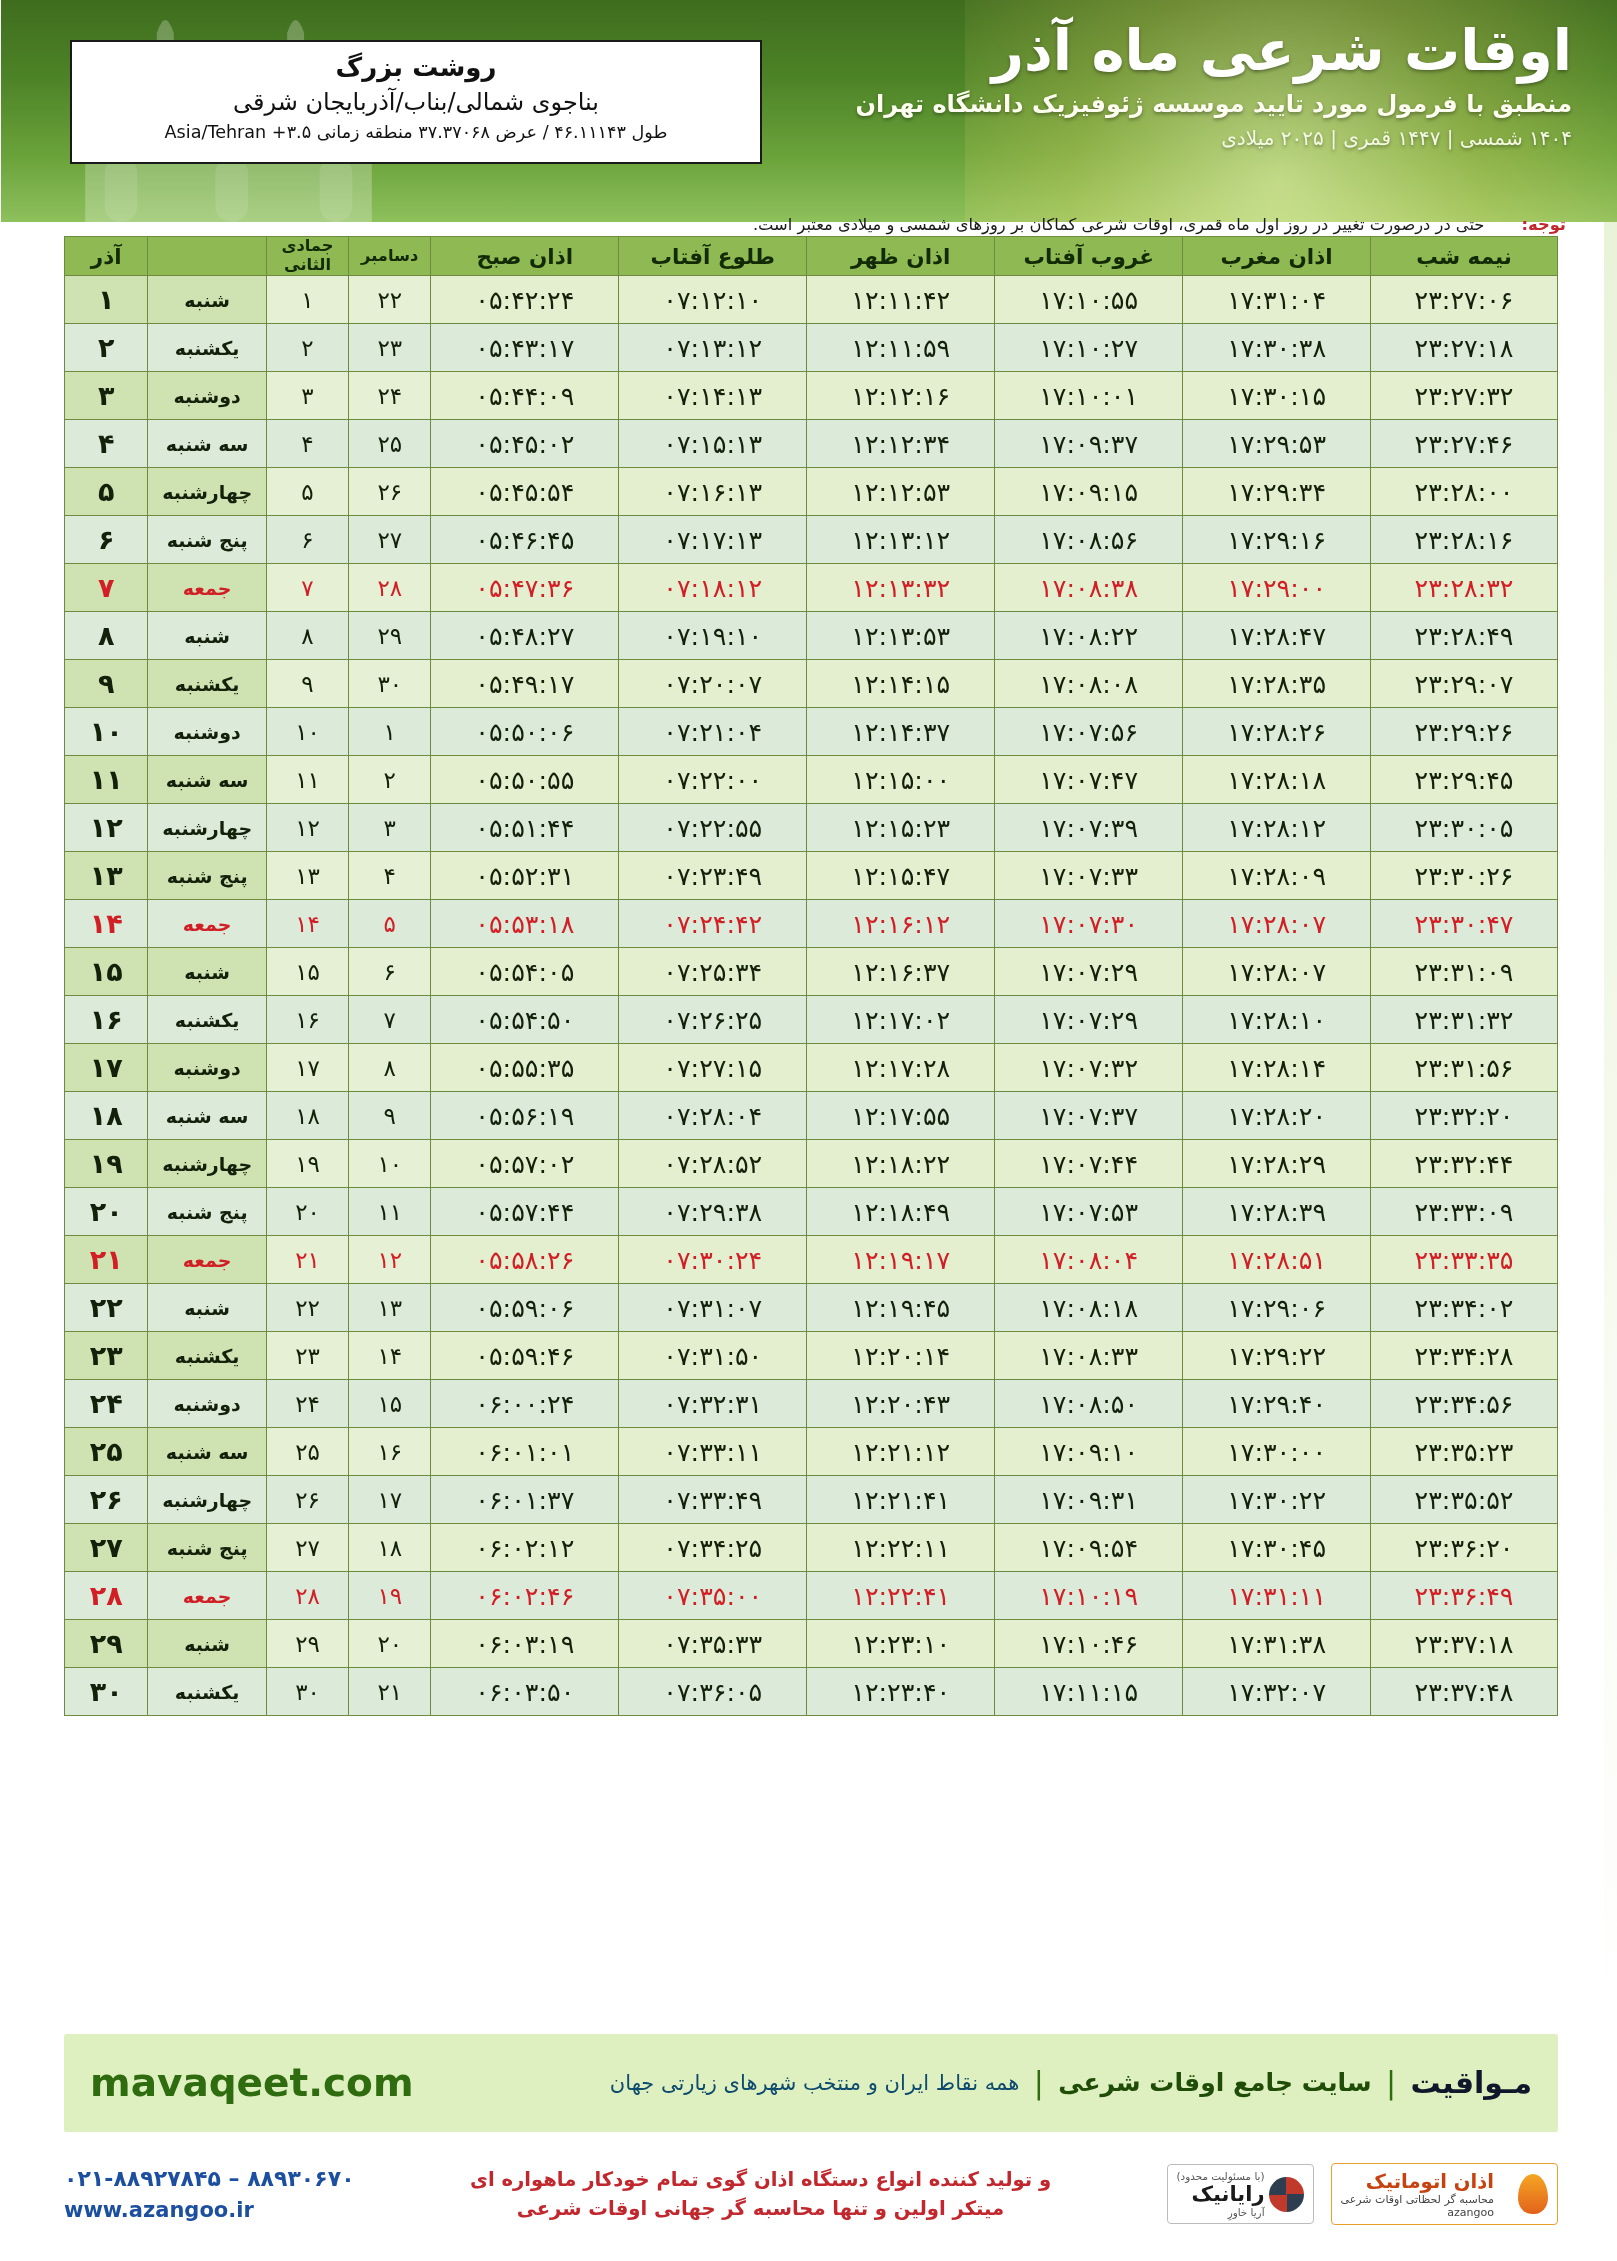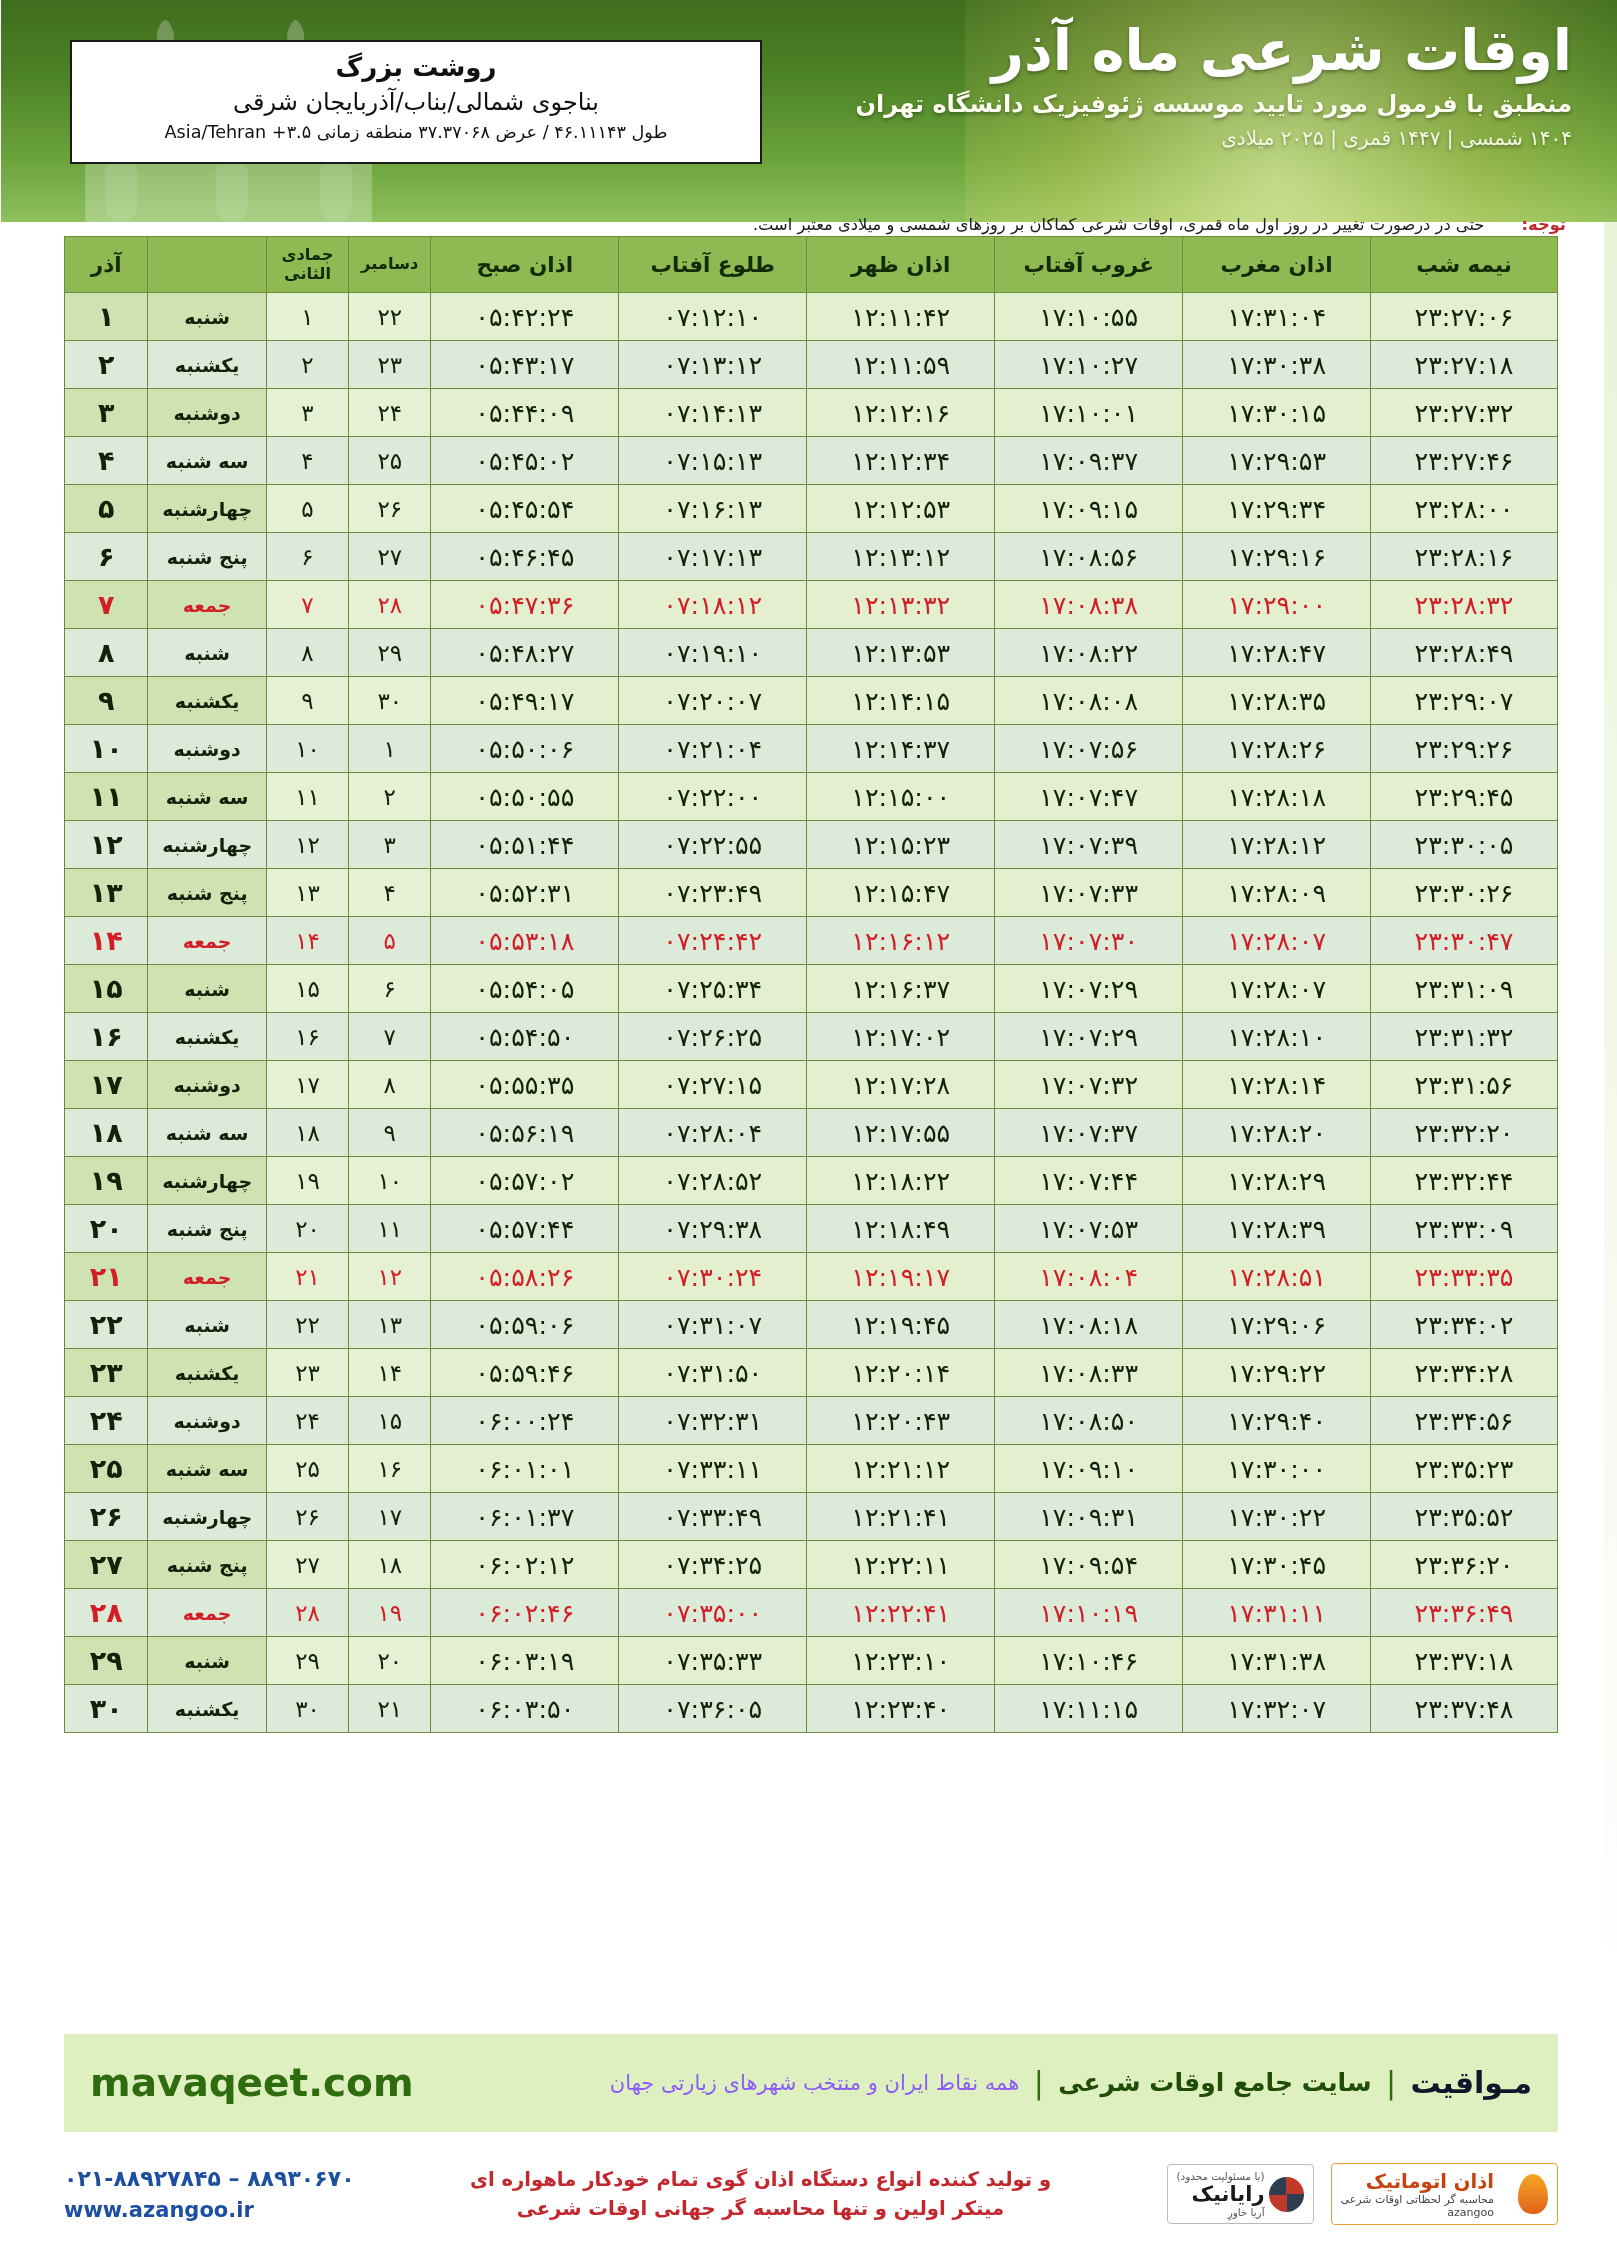--- a/index.html
+++ b/index.html
@@ -103,21 +103,21 @@
   table.cal th, table.cal td {
     border: 1.3px solid #6d8a3f;
     text-align: center;
     font-family: "DejaVu Sans", "Liberation Sans", sans-serif;
   }
   thead th {
     background: #8fba53;
     color: #122a05;
     font-size: 21.5px;
     font-weight: bold;
-    height: 56px;
+    height: 39px;
     padding: 0 2.6px;
     border-color: #53722a;
     position: relative;
   }
   thead th.small { font-size: 16.3px; line-height: 1.15; }
   tbody td {
     height: 48px;
     font-size: 25.4px;
     color: #13200a;
     background: #e4efd0;
@@ -167,21 +167,21 @@
     justify-content: space-between;
     padding: 0 26px;
     direction: rtl;
   }
   .fg-right { display: flex; align-items: center; gap: 14.4px; }
   .fg-logo {
     font-size: 30px; font-weight: bold; color: #0f172a; letter-spacing: 1.3px;
   }
   .fg-sep { color: #2f6b0f; font-size: 30px; }
   .fg-text { font-size: 25px; color: #1f4d08; font-weight: bold; }
-  .fg-text2 { font-size: 21px; color: #8b5cf6; }
+  .fg-text2 { font-size: 21px; color: #0c4a6e; }
   .fg-domain {
     font-size: 39px; color: #2f6b0f; font-weight: bold;
     font-family: "DejaVu Sans", "Liberation Sans", sans-serif;
     direction: ltr;
   }
   .footer-bottom {
     position: absolute;
     left: 64px; top: 116px;
     width: 1494px; height: 104px;
     display: flex;

